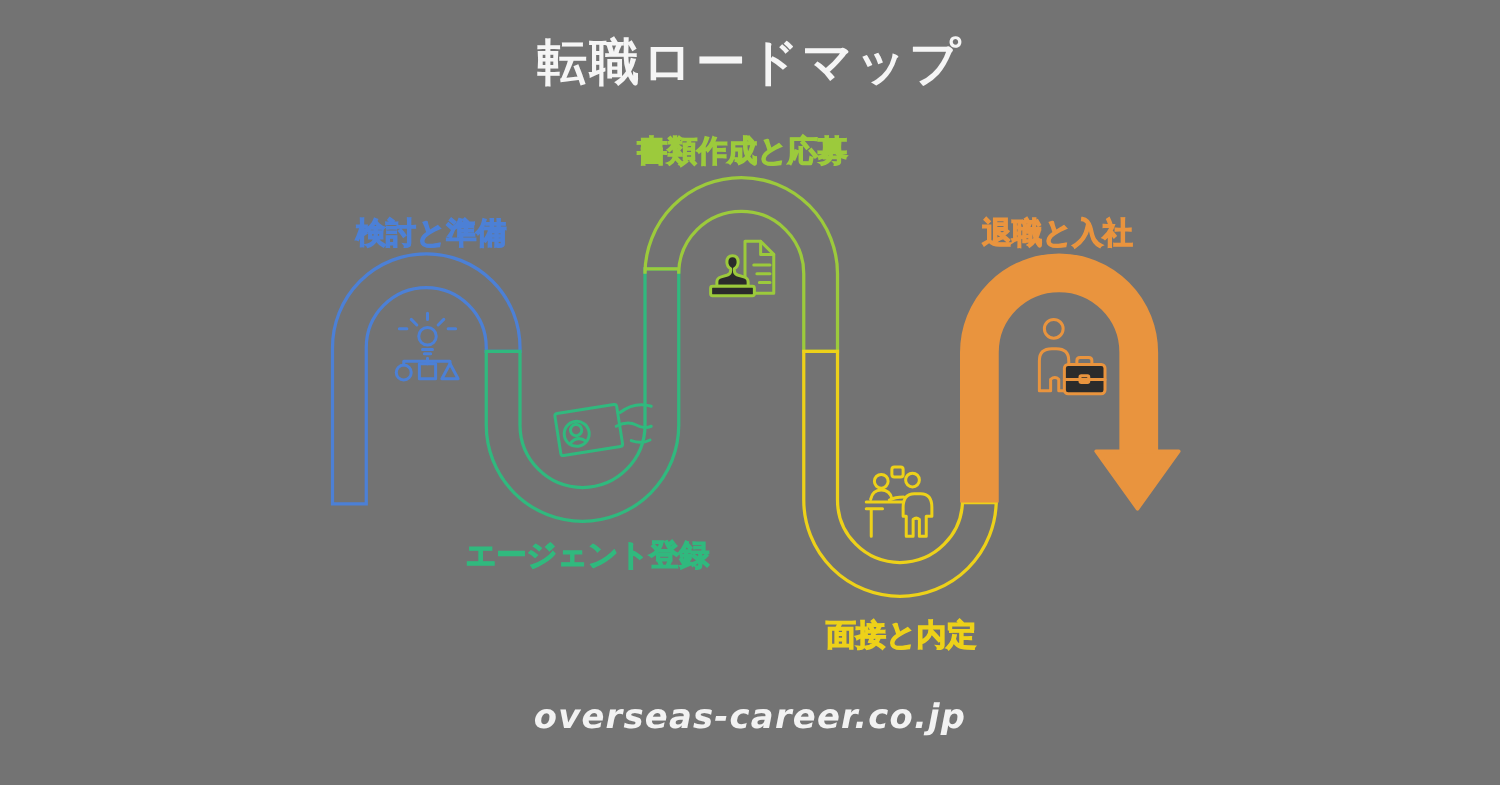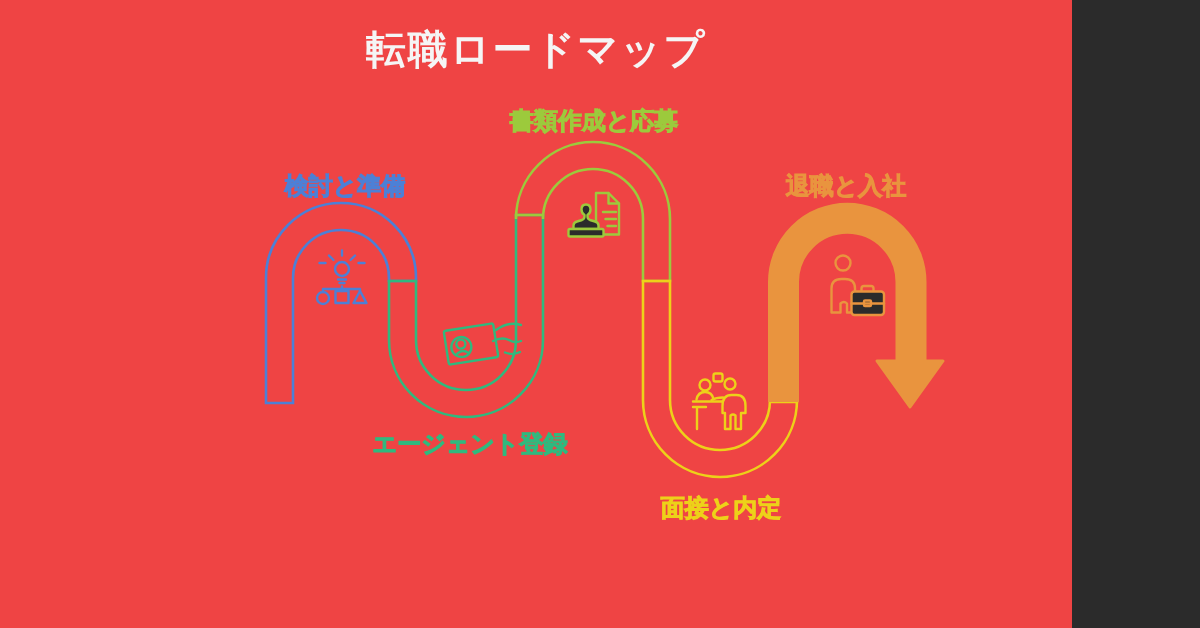--- a/index.html
+++ b/index.html
@@ -1,19 +1,19 @@
 <!DOCTYPE html>
 <html><head>
 <meta charset="utf-8">
 <style>
   html,body{margin:0;padding:0;background:#2B2B2B;}
   .canvas{
     position:relative;
-    width:1072px;height:628px;
-    background:#ef4444;
+    width:1200px;height:628px;
+    background:#737373;
     overflow:hidden;
     font-family:"DejaVu Sans","Liberation Sans",sans-serif;
   }
   .title{
     position:absolute;left:0;top:22px;width:100%;
     text-align:center;
     color:#F5F5F5;
     font-size:40px;font-weight:bold;letter-spacing:2px;
     margin:0;
   }
@@ -104,14 +104,15 @@
         <path d="M831.5 312.5 V288.5 q0 -9.5 10 -9.5 h3.5 q10 0 10 9.5 V312.5 H847 v-9 q-3 -3 -6.5 0 v9 Z"></path>
         <path d="M861.5 291.5 v-3 q0 -2.5 2.5 -2.5 h7 q2.5 0 2.5 2.5 v3"></path>
         <rect x="851.5" y="291.5" width="32.5" height="23.5" rx="3" fill="#2B2B2B"></rect>
         <path d="M851.5 303.5 H884"></path>
         <rect x="864" y="300.5" width="7" height="5.5" rx="1"></rect>
       </g>
       <text class="step-label" x="846" y="194" text-anchor="middle" fill="#E9943E">退職と入社</text>
     </g>
   </svg>
 
+  <div class="footer">overseas-career.co.jp</div>
 
 </div>
 
 </body></html>

